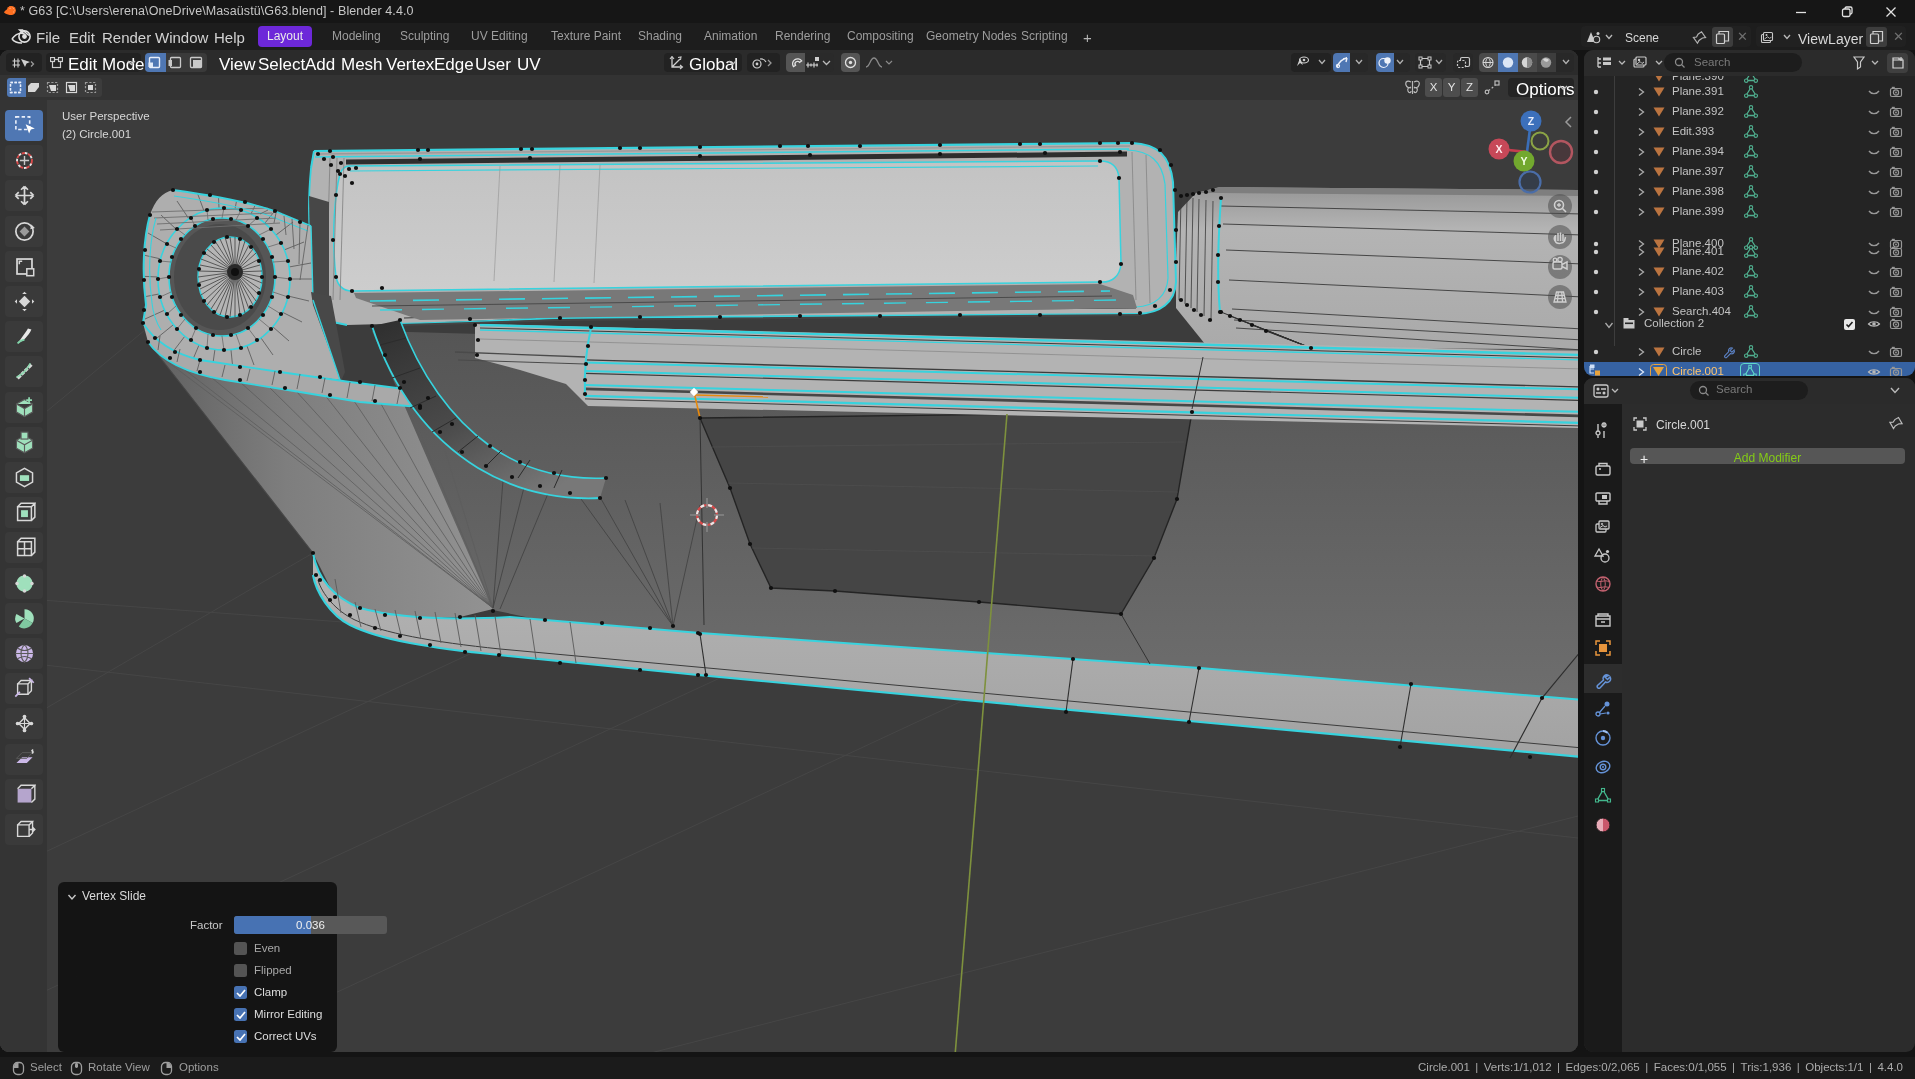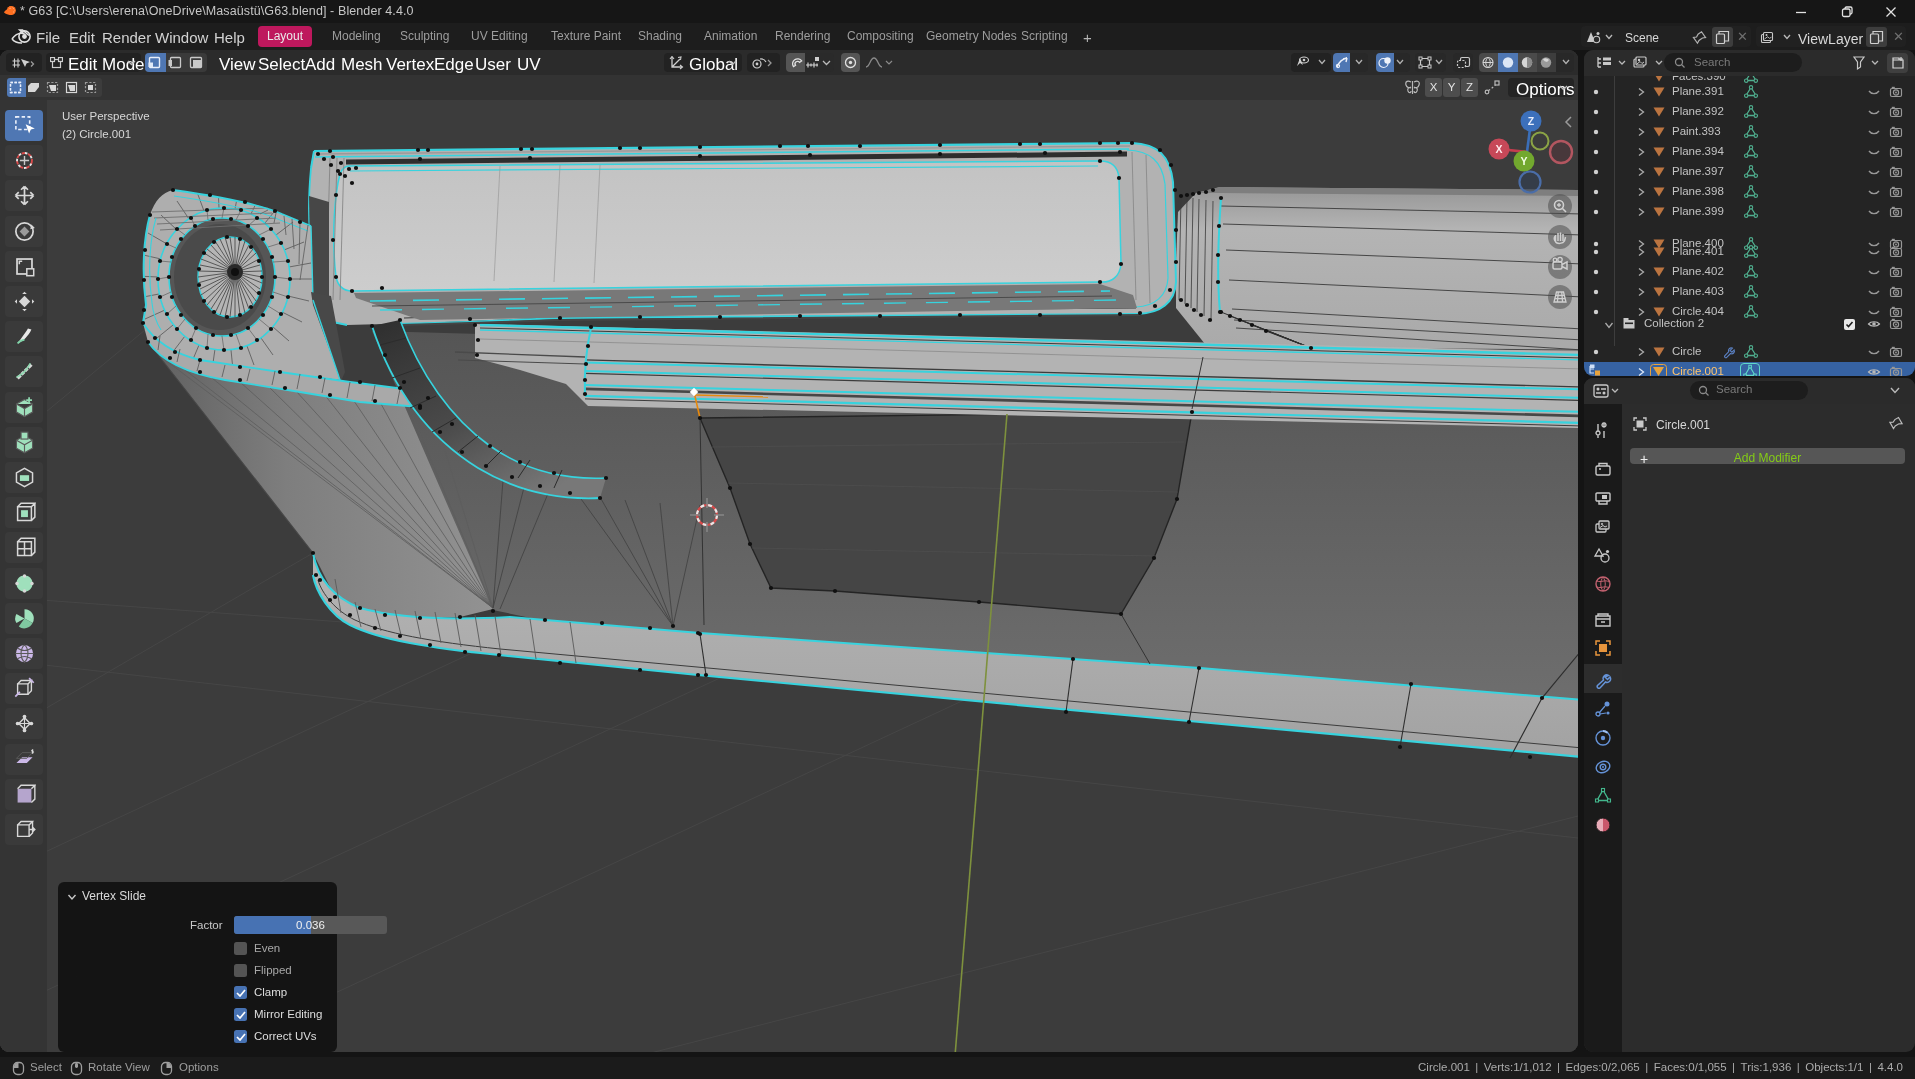--- a/index.html
+++ b/index.html
@@ -4,21 +4,21 @@
 <style>
 *{margin:0;padding:0;box-sizing:border-box}
 html,body{width:1915px;height:1079px;overflow:hidden}
 body{background:#141414;font-family:"Liberation Sans",sans-serif;position:relative;color:#c9c9c9}
 .abs{position:absolute}
 #titlebar{left:0;top:0;width:1915px;height:23px;background:#161616}
 #titletext{left:20px;top:4px;font-size:12.5px;color:#c6c6c6;letter-spacing:.1px}
 #menubar{left:0;top:23px;width:1915px;height:27px;background:#1d1d1d}
 .menu{position:absolute;top:6px;font-size:15px;color:#d2d2d2}
 .tab{position:absolute;top:3px;height:21px;line-height:21px;font-size:12px;color:#9d9d9d;padding:0 9px;border-radius:4px}
-.tab.active{background:#be185d;color:#eaeaea}
+.tab.active{background:#6d28d9;color:#eaeaea}
 #vparea{left:0;top:50px;width:1578px;height:1002px;background:#3c3c3c;border-radius:9px;overflow:hidden}
 #vphead{left:0;top:0;width:1578px;height:25px;background:#2b2b2b}
 #vptool{left:0;top:25px;width:1578px;height:25px;background:#333333}
 .hpill{position:absolute;background:#222222;border-radius:4px}
 .htext{font-size:17px;color:#ffffff}
 #outliner{left:1584px;top:50px;width:331px;height:326px;background:#242424;border-radius:9px;overflow:hidden}
 #properties{left:1584px;top:378px;width:331px;height:674px;background:#2c2c2c;border-radius:9px;overflow:hidden}
 #statusbar{left:0;top:1057px;width:1915px;height:22px;background:#1b1b1b}
 .sbtext{position:absolute;top:4px;font-size:11.5px;color:#909090}
 .orow{position:absolute;left:0;width:331px;height:20px;font-size:11.5px;color:#c3c3c3}
@@ -1044,21 +1044,21 @@
 <svg class="abs" style="left:268px;top:5px;z-index:4" width="30" height="16" viewBox="0 0 30 16">
 <path d="M2,2 L12,2 L8.5,7 L8.5,12 L5.5,14 L5.5,7 Z" fill="none" stroke="#c9c9c9" stroke-width="1.2"></path>
 <path d="M20,6 L23,9 L26,6" stroke="#b9b9b9" stroke-width="1.3" fill="none"></path>
 </svg>
 <div class="abs" style="left:303px;top:3px;width:21px;height:20px;background:#3f3f3f;border-radius:4px;z-index:4"></div>
 <svg class="abs" style="left:307px;top:6px;z-index:5" width="14" height="14" viewBox="0 0 14 14">
 <path d="M2,4 L12,4 L12,12 L2,12 Z M2,4 L2,2 L8,2 L8,4" fill="none" stroke="#d8d8d8" stroke-width="1.2"></path>
 <path d="M10,1 L10,5 M8,3 L12,3" stroke="#d8d8d8" stroke-width="1.2"></path>
 </svg>
 <div class="orow" style="top:17px;z-index:1">
-      <span style="position:absolute;left:88px;top:3px;color:#c3c3c3">Faces.390</span>
+      <span style="position:absolute;left:88px;top:3px;color:#c3c3c3">Plane.390</span>
       <svg class="abs" style="left:68px;top:3px" width="14" height="14" viewBox="0 0 14 14">
         <path d="M1.5,2.5 L12.5,2.5 L7,11.5 Z" fill="#bb7440"></path>
       </svg>
       <svg class="abs" style="left:160px;top:3px" width="14" height="14" viewBox="0 0 14 14">
         <path d="M7,2.5 L12,10.5 L2,10.5 Z" fill="none" stroke="#4fae8e" stroke-width="1.3"></path>
         <circle cx="7" cy="2.3" r="1.7" fill="#242424" stroke="#4fae8e" stroke-width="1.1"></circle>
         <circle cx="2.2" cy="10.7" r="1.7" fill="#242424" stroke="#4fae8e" stroke-width="1.1"></circle>
         <circle cx="11.8" cy="10.7" r="1.7" fill="#242424" stroke="#4fae8e" stroke-width="1.1"></circle>
       </svg>
     </div>
@@ -1119,21 +1119,21 @@
 <div class="orow" style="top:72px">
 <svg class="abs" style="left:9px;top:7px" width="6" height="6" viewBox="0 0 6 6">
         <circle cx="3" cy="3" r="2.2" fill="#cfcfcf"></circle>
       </svg>
 <svg class="abs" style="left:52px;top:5px" width="10" height="10" viewBox="0 0 10 10">
         <path d="M3,1.5 L7.5,5 L3,8.5" stroke="#ababab" stroke-width="1.3" fill="none"></path>
       </svg>
 <svg class="abs" style="left:68px;top:3px" width="14" height="14" viewBox="0 0 14 14">
         <path d="M1.5,2.5 L12.5,2.5 L7,11.5 Z" fill="#bb7440"></path>
       </svg>
-<span class="lbl">Paint.393</span>
+<span class="lbl">Edit.393</span>
 <svg class="abs" style="left:160px;top:3px" width="14" height="14" viewBox="0 0 14 14">
         <path d="M7,2.5 L12,10.5 L2,10.5 Z" fill="none" stroke="#4fae8e" stroke-width="1.3"></path>
         <circle cx="7" cy="2.3" r="1.7" fill="#242424" stroke="#4fae8e" stroke-width="1.1"></circle>
         <circle cx="2.2" cy="10.7" r="1.7" fill="#242424" stroke="#4fae8e" stroke-width="1.1"></circle>
         <circle cx="11.8" cy="10.7" r="1.7" fill="#242424" stroke="#4fae8e" stroke-width="1.1"></circle>
       </svg>
 <svg class="abs" style="left:283px;top:4px" width="14" height="12" viewBox="0 0 14 12">
         <path d="M2,5 C4.5,8.5 9.5,8.5 12,5" stroke="#989898" stroke-width="1.4" fill="none"></path>
       </svg>
 <svg class="abs" style="left:305px;top:3px" width="14" height="14" viewBox="0 0 14 14">
@@ -1362,21 +1362,21 @@
 <div class="orow" style="top:252px">
 <svg class="abs" style="left:9px;top:7px" width="6" height="6" viewBox="0 0 6 6">
         <circle cx="3" cy="3" r="2.2" fill="#cfcfcf"></circle>
       </svg>
 <svg class="abs" style="left:52px;top:5px" width="10" height="10" viewBox="0 0 10 10">
         <path d="M3,1.5 L7.5,5 L3,8.5" stroke="#ababab" stroke-width="1.3" fill="none"></path>
       </svg>
 <svg class="abs" style="left:68px;top:3px" width="14" height="14" viewBox="0 0 14 14">
         <path d="M1.5,2.5 L12.5,2.5 L7,11.5 Z" fill="#bb7440"></path>
       </svg>
-<span class="lbl">Circle.404</span>
+<span class="lbl">Search.404</span>
 <svg class="abs" style="left:160px;top:3px" width="14" height="14" viewBox="0 0 14 14">
         <path d="M7,2.5 L12,10.5 L2,10.5 Z" fill="none" stroke="#4fae8e" stroke-width="1.3"></path>
         <circle cx="7" cy="2.3" r="1.7" fill="#242424" stroke="#4fae8e" stroke-width="1.1"></circle>
         <circle cx="2.2" cy="10.7" r="1.7" fill="#242424" stroke="#4fae8e" stroke-width="1.1"></circle>
         <circle cx="11.8" cy="10.7" r="1.7" fill="#242424" stroke="#4fae8e" stroke-width="1.1"></circle>
       </svg>
 <svg class="abs" style="left:283px;top:4px" width="14" height="12" viewBox="0 0 14 12">
         <path d="M2,5 C4.5,8.5 9.5,8.5 12,5" stroke="#989898" stroke-width="1.4" fill="none"></path>
       </svg>
 <svg class="abs" style="left:305px;top:3px" width="14" height="14" viewBox="0 0 14 14">

